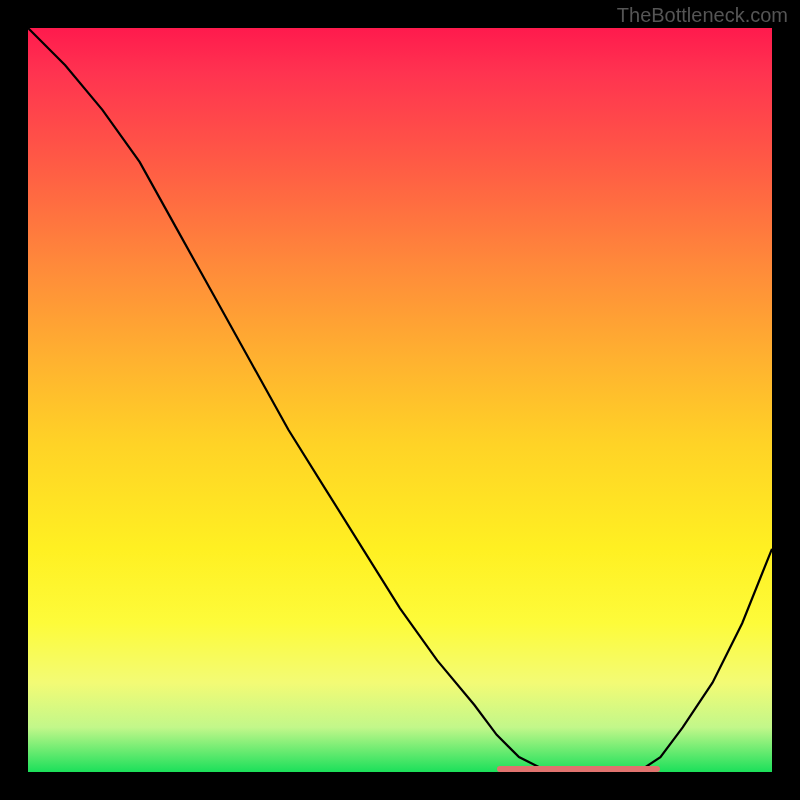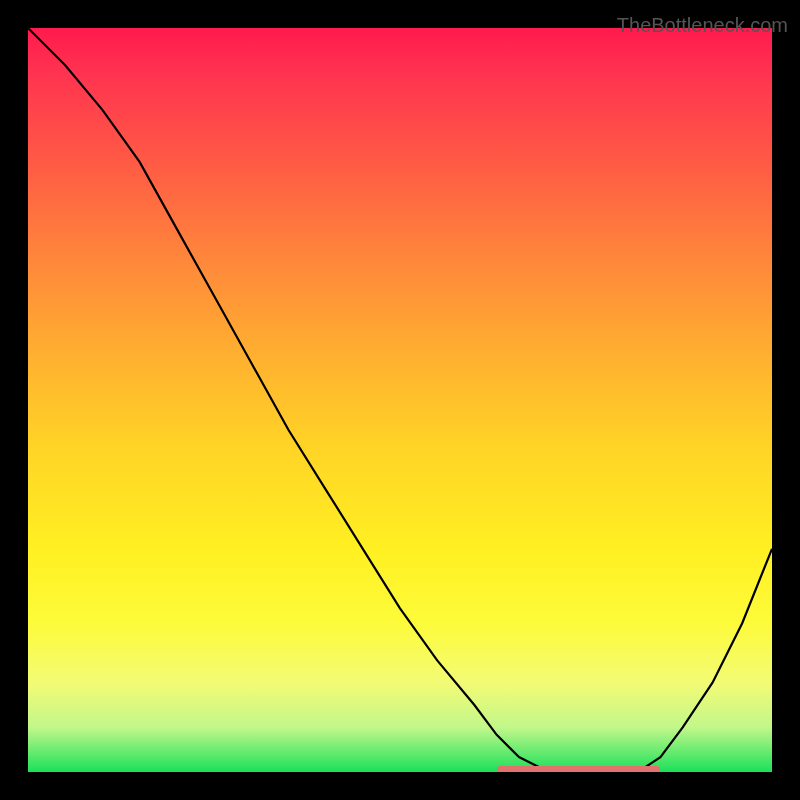--- a/index.html
+++ b/index.html
@@ -5,21 +5,21 @@
   * { margin: 0; padding: 0; box-sizing: border-box; }
   body {
     width: 800px;
     height: 800px;
     background: #000;
     position: relative;
     font-family: Arial, sans-serif;
   }
   .watermark {
     position: absolute;
-    top: 14px;
+    top: 4px;
     right: 12px;
     color: #555;
     font-size: 20px;
     font-weight: 500;
     z-index: 5;
   }
   .plot-area {
     position: absolute;
     top: 28px;
     left: 28px;

